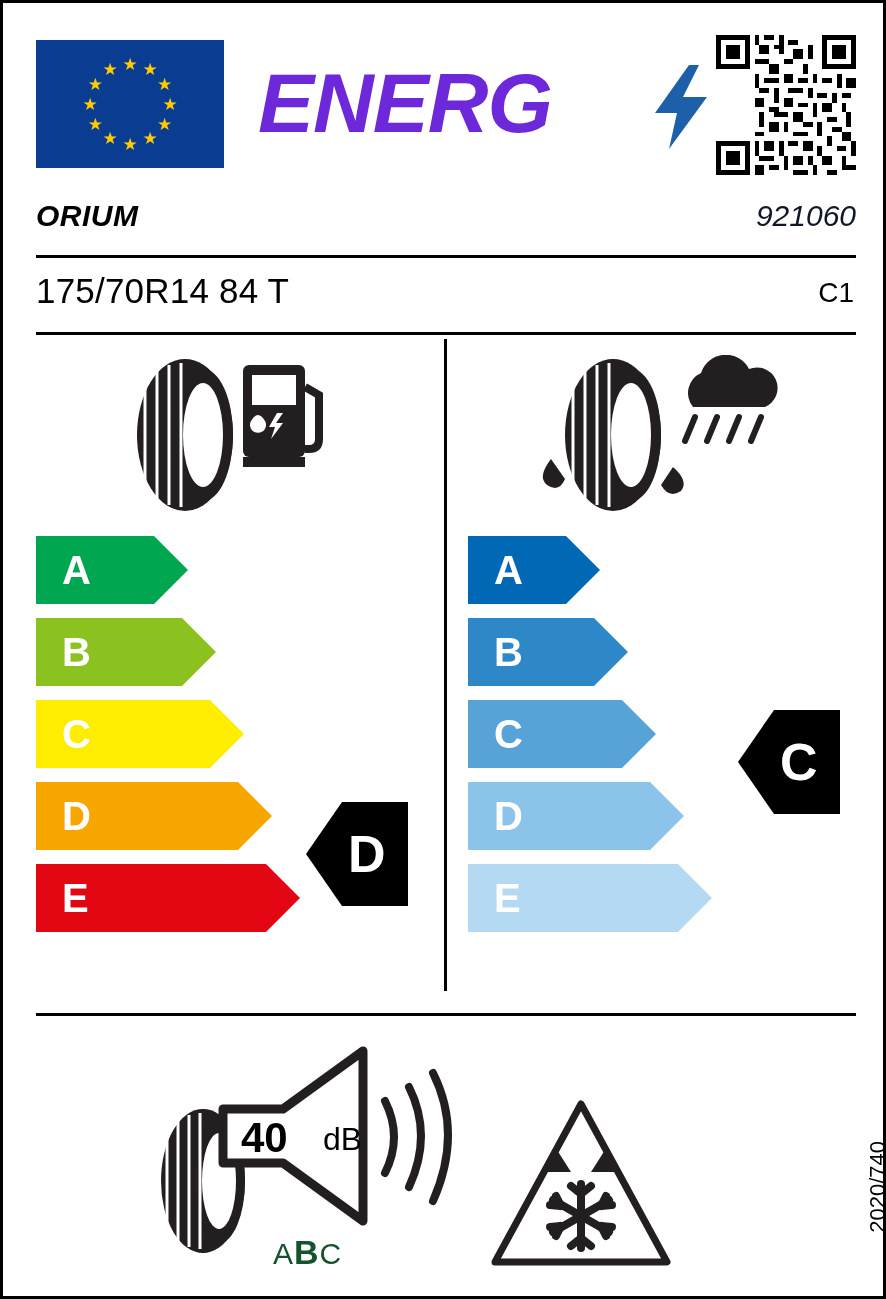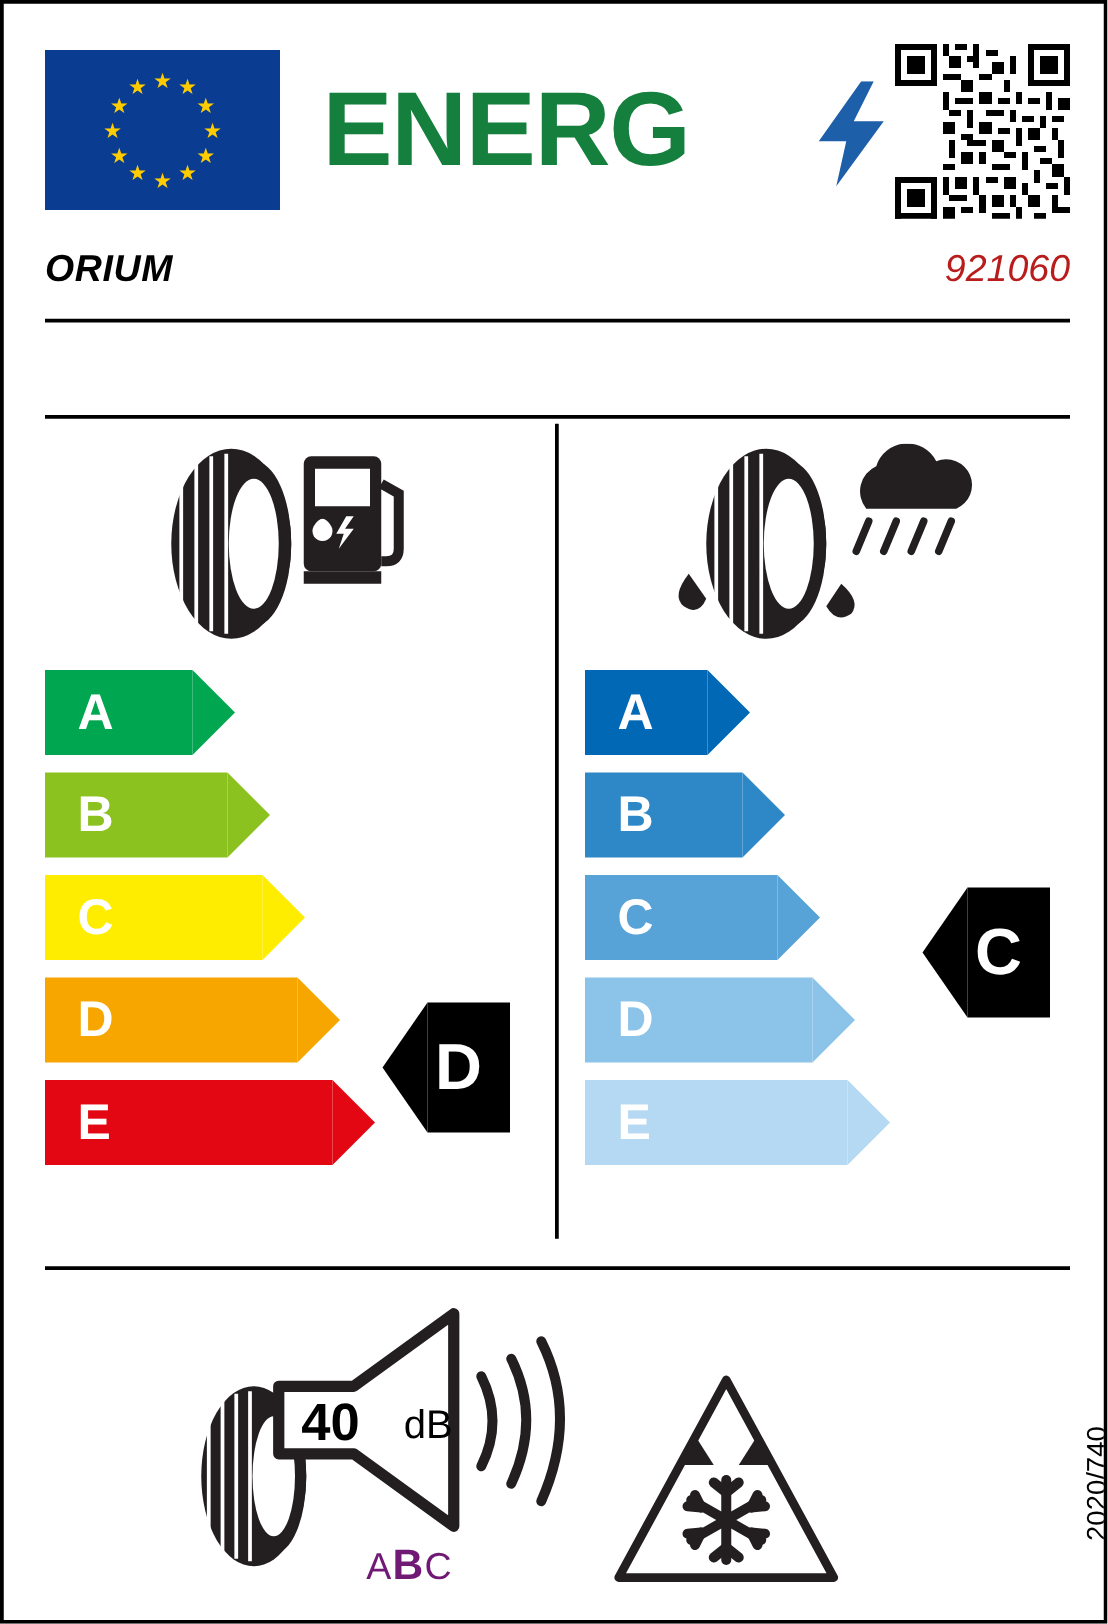--- a/index.html
+++ b/index.html
@@ -57,23 +57,24 @@
     margin-left: -8.5px;
     margin-top: -8.5px;
   }
   .energy-word {
     position: absolute;
     left: 222px;
     top: 26px;
     font-size: 84px;
     font-weight: bold;
     letter-spacing: -1px;
-    color: #15803d;
+    color: #6d28d9;
     line-height: 84px;
     font-family: "Liberation Sans", sans-serif;
+    font-style: italic;
   }
   .energy-bolt {
     position: absolute;
     left: 615px;
     top: 30px;
     width: 60px;
     height: 84px;
   }
   .qr {
     position: absolute;
@@ -99,21 +100,21 @@
     font-size: 30px;
     font-weight: bold;
     color: #000;
     letter-spacing: 0.5px;
   }
   .code {
     position: absolute;
     right: 0;
     top: 0;
     font-size: 30px;
-    color: #b91c1c;
+    color: #0f172a;
   }
   .hr {
     position: absolute;
     left: 33px;
     width: 820px;
     height: 3px;
     background: #000;
   }
   .hr1 { top: 252px; }
   .hr2 { top: 329px; }
@@ -275,24 +276,24 @@
   .db-unit {
     position: absolute;
     left: 170px;
     top: 80px;
     font-size: 32px;
     color: #000;
     line-height: 32px;
   }
   .abc {
     position: absolute;
-    left: 140px;
+    left: 120px;
     top: 190px;
     font-size: 30px;
-    color: #701a75;
+    color: #14532d;
     letter-spacing: 1px;
   }
   .abc b { font-size: 34px; }
 </style>
 </head>
 <body>
 
 <div class="label">
 
   <div class="header">
@@ -413,20 +414,24 @@
       </svg>
     </div>
   </div>
 
   <div class="brandline">
     <div class="brand">ORIUM</div>
     <div class="code">921060</div>
   </div>
   <div class="hr hr1"></div>
 
+  <div class="sizeline">
+    <div class="size">175/70R14 84 T</div>
+    <div class="class">C1</div>
+  </div>
   <div class="hr hr2"></div>
 
   <div class="vdiv"></div>
 
   <div class="pic-fuel">
     <svg viewBox="0 0 215 160" width="215" height="160">
 
       <g transform="translate(2,2)">
         <ellipse cx="60" cy="78" rx="48" ry="76" fill="#231f20"></ellipse>
         <ellipse cx="78" cy="78" rx="30" ry="66" fill="#231f20"></ellipse>

